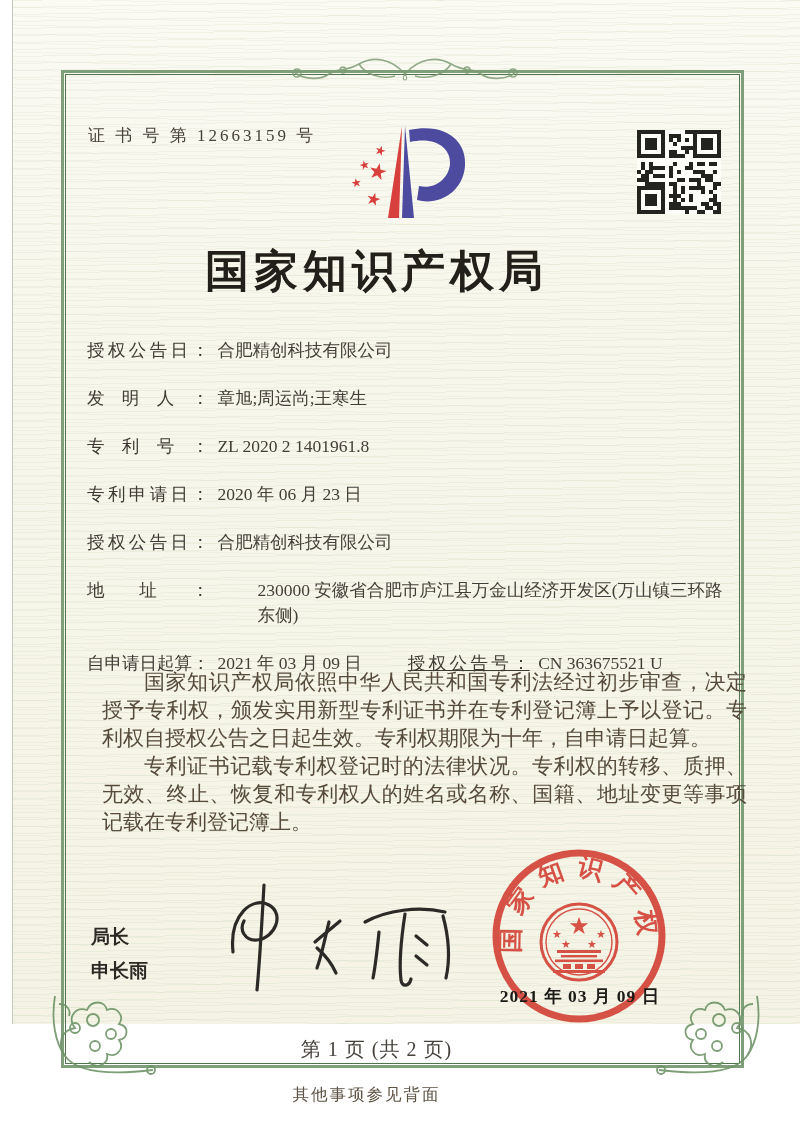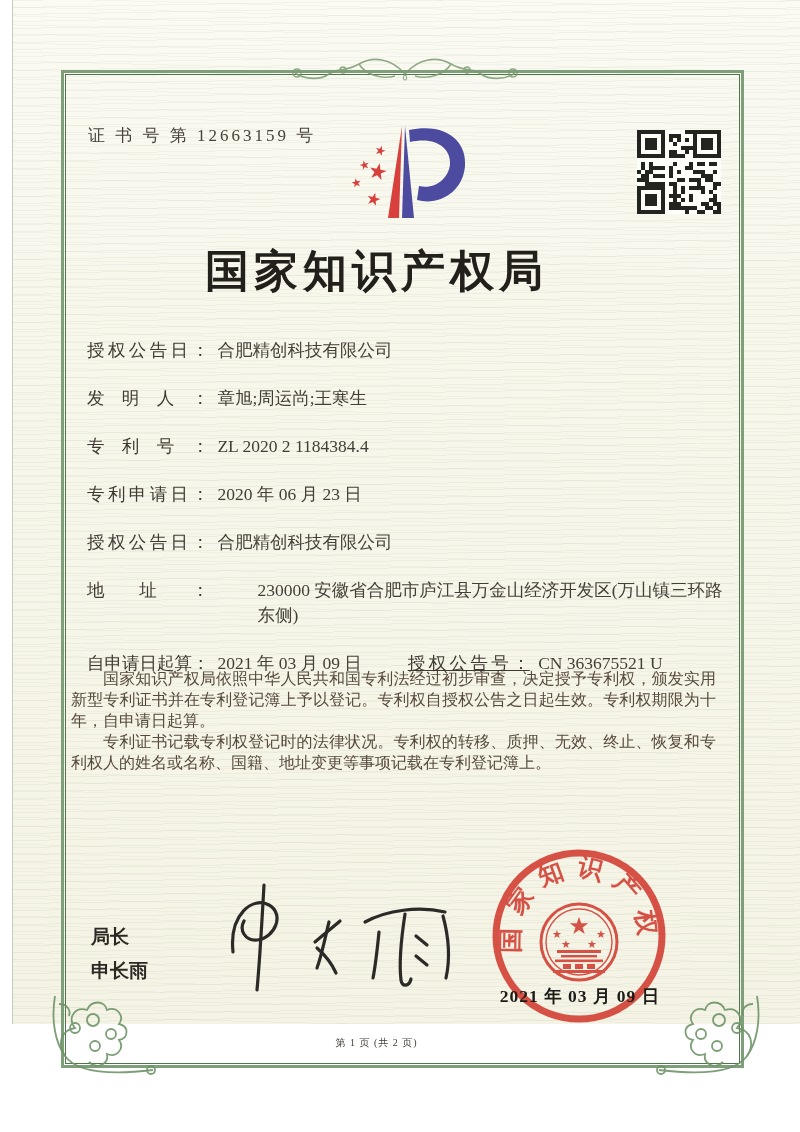--- a/index.html
+++ b/index.html
@@ -48,33 +48,33 @@
   .flabel {
     display:inline-block; width:122px; text-align:justify; text-align-last:justify;
     vertical-align:top; color:#3e3a33;
   }
   .fvalue { display:inline-block; vertical-align:top; margin-left:4px; color:#433f38;
             white-space:normal; }
   .fvalue.addr { width:470px;margin-left:44px; }
   .fvalue.short { width:158px; }
   .flabel.second { margin-left:28px;text-decoration:underline; }
 
-  .paras { position:absolute; left:58px; top:668px; width:645px;
-    font-size:16px; line-height:21px; color:#564a3b; text-align:justify; }
+  .paras { position:absolute; left:89px; top:668px; width:645px;
+    font-size:21px; line-height:28px; color:#564a3b; text-align:justify; }
   .paras p { text-indent:2em; }
 
   .officer { position:absolute; left:78px; top:920px; font-size:19px; color:#2c2925; line-height:34px;
     font-family:"Liberation Sans","DejaVu Sans",sans-serif;font-weight:bold; }
   .signature { position:absolute; left:200px; top:880px; }
   .seal { position:absolute; left:476px; top:846px; }
   .seal-date { position:absolute; left:482px; top:984px; width:170px; text-align:center;
     font-size:17.5px; font-weight:700; color:#1d1b18; letter-spacing:1px; z-index:5; }
 
   .page-no { position:absolute; left:0; right:60px; top:1036px; text-align:center;
-    font-size:10px; color:#45403a; letter-spacing:1px; }
+    font-size:20px; color:#45403a; letter-spacing:1px; }
   .back-note { position:absolute; left:0; right:80px; top:1084px; text-align:center;
     font-size:16.5px; color:#5c5142; letter-spacing:2px; }
 </style>
 </head>
 <body>
 
 <div class="paper">
   <div class="guilloche"></div>
 
   <div class="frame">
@@ -587,21 +587,21 @@
       <div class="frow">
         <span class="flabel">授权公告日：</span>
         <span class="fvalue">合肥精创科技有限公司</span>
       </div>
       <div class="frow">
         <span class="flabel">发明人：</span>
         <span class="fvalue">章旭;周运尚;王寒生</span>
       </div>
       <div class="frow">
         <span class="flabel">专利号：</span>
-        <span class="fvalue">ZL 2020 2 1184384.4</span>
+        <span class="fvalue">ZL 2020 2 1401961.8</span>
       </div>
       <div class="frow">
         <span class="flabel">专利申请日：</span>
         <span class="fvalue">2020 年 06 月 23 日</span>
       </div>
       <div class="frow">
         <span class="flabel">授权公告日：</span>
         <span class="fvalue">合肥精创科技有限公司</span>
       </div>
       <div class="frow">
@@ -665,14 +665,15 @@
           <rect x="74" y="118" width="8" height="5" stroke="none"></rect>
           <rect x="86" y="118" width="8" height="5" stroke="none"></rect>
           <rect x="98" y="118" width="8" height="5" stroke="none"></rect>
           <rect x="64" y="124" width="52" height="3" stroke="none"></rect>
         </g>
       </g>
     </svg>
     <div class="seal-date">2021 年 03 月 09 日</div>
 
     <div class="page-no">第 1 页 (共 2 页)</div>
+    <div class="back-note">其他事项参见背面</div>
   </div>
 </div>
 
 </body></html>

